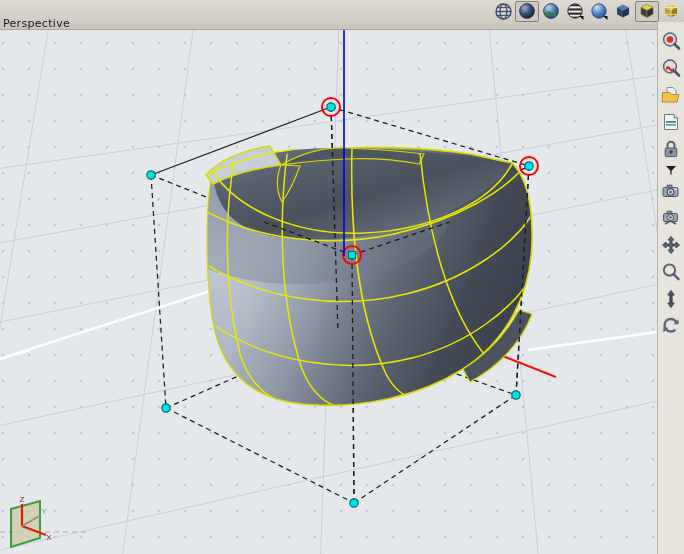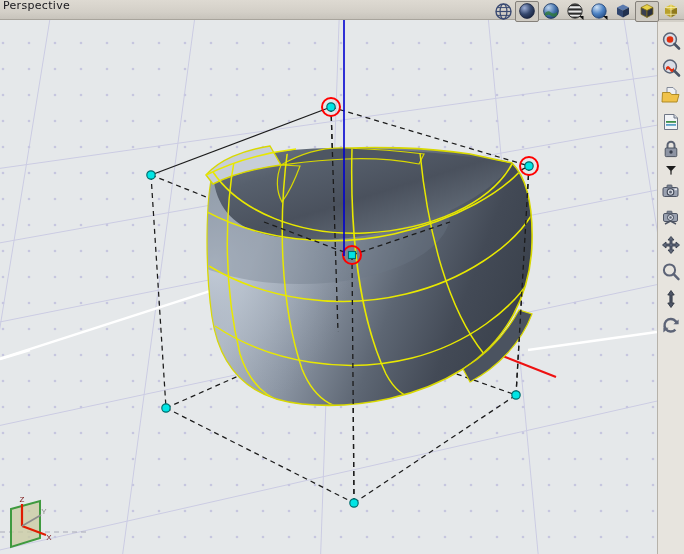--- a/index.html
+++ b/index.html
@@ -6,24 +6,24 @@
   html, body {
     width:684px; height:554px;
     font-family:"Liberation Sans", sans-serif;
     background:#d4d0c8;
     overflow:hidden;
   }
   #app { position:relative; width:684px; height:554px; }
 
   
   #titlebar {
-    position:absolute; left:0; top:0; width:684px; height:20px;
+    position:absolute; left:0; top:0; width:684px; height:30px;
     background:linear-gradient(to bottom,#dedad2 0%,#d4d0c8 60%,#c8c4bc 100%);
     border-bottom:1px solid #a8a49c;
-    display:flex; align-items:flex-start;
+    display:flex; align-items:flex-end;
     z-index:40;
   }
   #titlebar .vptitle {
     font-size:11px; line-height:11px; color:#17171c;
     padding-left:3px; letter-spacing:.3px;
     font-family:"DejaVu Sans", sans-serif;
   }
 
   
   #viewport {

